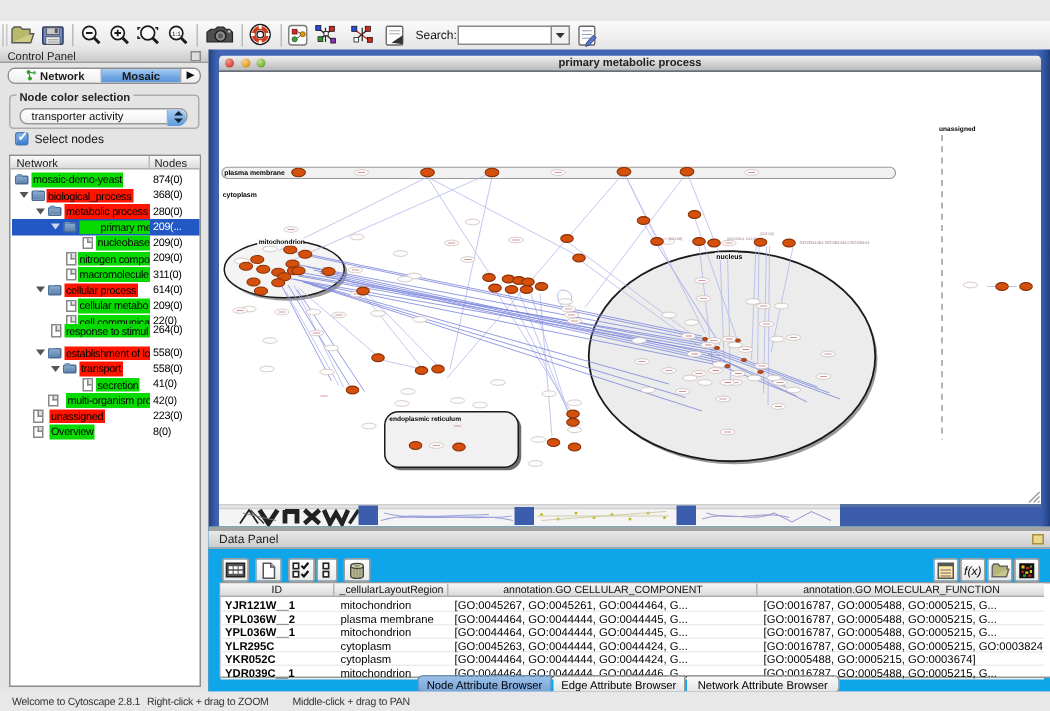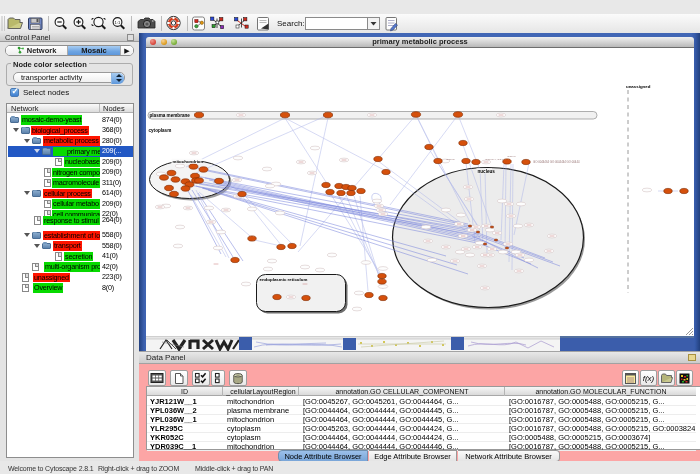--- a/index.html
+++ b/index.html
@@ -74,21 +74,21 @@
 .nlight { position:absolute; top:2.2px; width:6.2px; height:6.2px; border-radius:50%; }
 #n1 { left:4px;  background:radial-gradient(circle at 35% 30%, #f0988e, #d9473c 65%, #a32c22); }
 #n2 { left:14.5px; background:radial-gradient(circle at 35% 30%, #f8d294, #dd9d20 65%, #a8740f); }
 #n3 { left:25px; background:radial-gradient(circle at 35% 30%, #c4e29a, #7cb03a 65%, #5a8424); }
 #nwcanvas { position:absolute; left:0; top:11px; width:548px; height:288px; background:#fff; }
 
 
 #band { left:146px; top:336px; width:548px; height:15px; background:linear-gradient(#f2f2f2,#dcdcdc); }
 
 
-#dpanel { left:139px; top:351px; width:561px; height:110px; background:#fca5a5; border-top:1px solid #a3a3a3; }
+#dpanel { left:139px; top:351px; width:561px; height:110px; background:#0ea5e9; border-top:3px solid #a3a3a3; }
 #dphead { position:absolute; left:0; top:0; width:561px; height:12px; background:linear-gradient(#e8e8e8,#cccccc); border-bottom:1px solid #a2a2a2; }
 #dphead .t { font-size:8px; color:#222; padding-left:7px; line-height:11px; }
 #dpfloat { position:absolute; right:4px; top:2px; width:8px; height:7px; border:1px solid #a89040; background:#e8d890; }
 .dbtn { position:absolute; top:18px; width:18px; height:16px; background:linear-gradient(#ffffff,#e9e9e9); border:1px solid #9f9f9f; border-radius:2px; }
 #dtable { position:absolute; left:7px; top:34px; width:622px; height:64px; background:#fff; border:1px solid #999; }
 #dthead { position:absolute; left:0; top:0; width:549px; height:9px; background:linear-gradient(#f6f6f6,#dadada); border-bottom:1px solid #a8a8a8; }
 #dthead div { position:absolute; top:0; height:9px; line-height:9px; font-size:7px; color:#111; text-align:center; border-right:1px solid #b5b5b5; }
 .drow { position:absolute; left:0; width:549px; height:9px; font-size:7.5px; color:#000; line-height:9px; white-space:nowrap; border-bottom:0.5px solid #ededed;}
 .drow div { position:absolute; top:0; height:9px; overflow:hidden; }
 .dc1 { left:3px; width:73px; font-weight:bold; }

